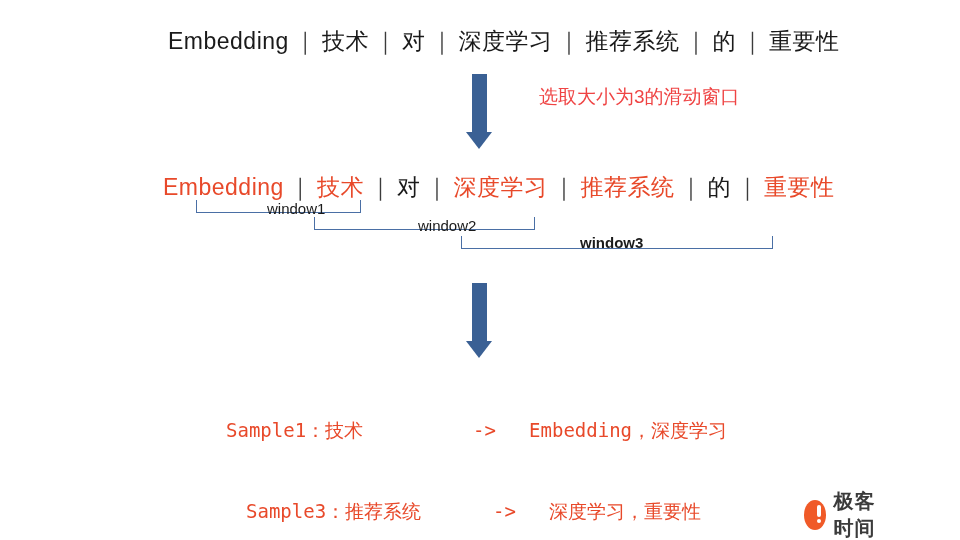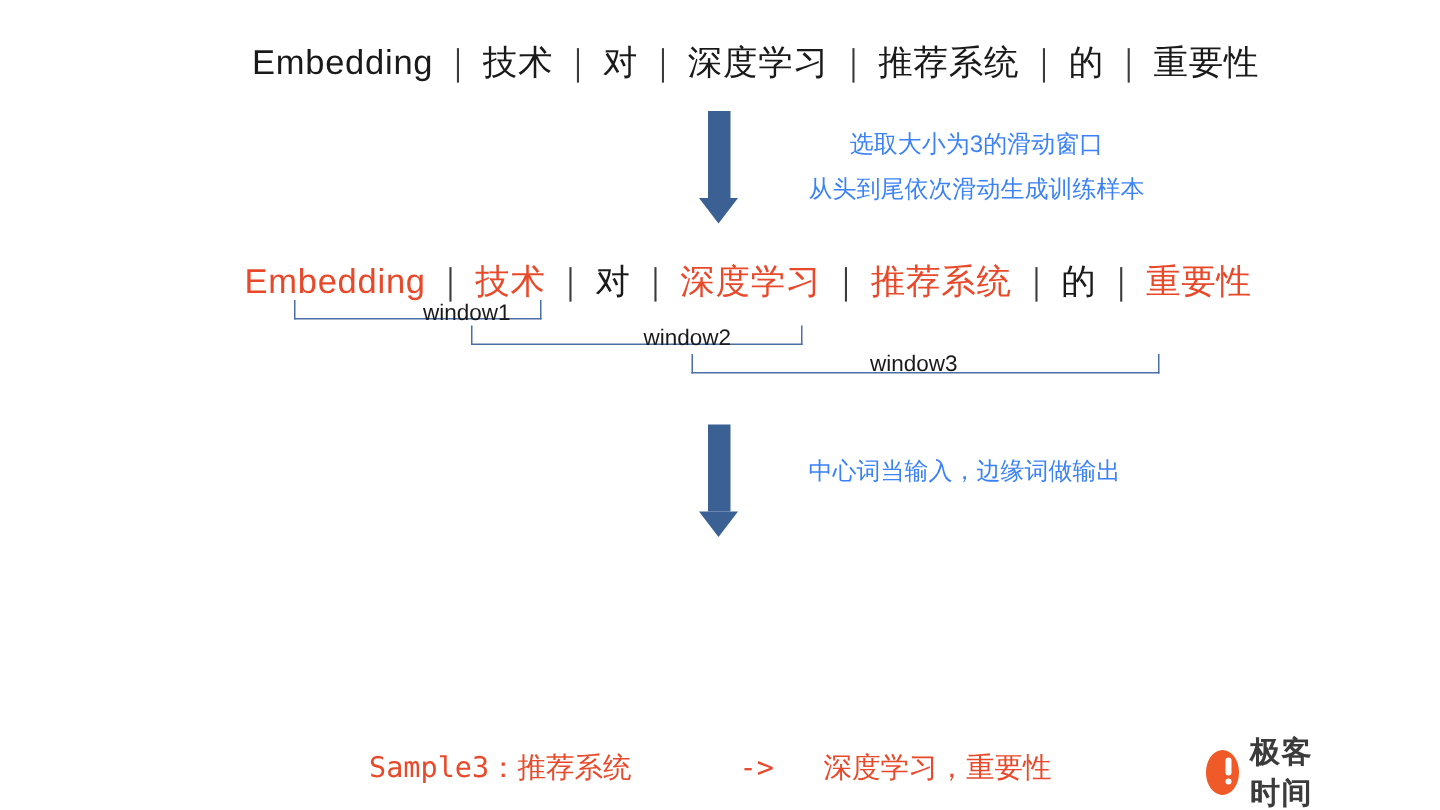--- a/index.html
+++ b/index.html
@@ -65,48 +65,47 @@
     margin: 0 auto;
   }
   #arrow-1 { left: 466px; top: 74px; }
   #arrow-1 .shaft { height: 58px; }
   #arrow-2 { left: 466px; top: 283px; }
   #arrow-2 .shaft { height: 58px; }
 
   
   .note {
     position: absolute;
-    font-size: 16px;
-    color: #3b82f6;
+    font-size: 19px;
+    color: #ef4444;
     line-height: 30px;
     white-space: nowrap;
-    text-align: center;
   }
   #note-1 { left: 539px; top: 82px; }
   #note-2 { left: 539px; top: 300px; }
 
   
   .bracket {
     position: absolute;
     border: 1.6px solid #4a6fa5;
     border-top: none;
     height: 12px;
   }
   .bracket-label {
     position: absolute;
     font-size: 15px;
     color: #1a1a1a;
     white-space: nowrap;
   }
   #bracket-1 { left: 196px; top: 200px; width: 163px; }
-  #label-1   { left: 282px; top: 200px; text-align: center; }
+  #label-1   { left: 267px; top: 200px; text-align: center; }
   #bracket-2 { left: 314px; top: 217px; width: 219px; }
-  #label-2   { left: 429px; top: 217px; }
+  #label-2   { left: 418px; top: 217px; }
   #bracket-3 { left: 461px; top: 236px; width: 310px; }
-  #label-3   { left: 580px; top: 234px; }
+  #label-3   { left: 580px; top: 234px; font-weight: bold; }
 
   
   #io-title {
     position: absolute;
     left: 226px;
     top: 369px;
     font-size: 18px;
     font-weight: bold;
     font-family: "DejaVu Sans Mono", monospace;
     color: #1a1a1a;
@@ -180,44 +179,45 @@
     <span class="tok">Embedding</span><span class="sep">｜</span><span class="tok">技术</span><span class="sep">｜</span><span class="tok">对</span><span class="sep">｜</span><span class="tok">深度学习</span><span class="sep">｜</span><span class="tok">推荐系统</span><span class="sep">｜</span><span class="tok">的</span><span class="sep">｜</span><span class="tok">重要性</span>
   </div>
 
   <div class="arrow" id="arrow-1">
     <div class="shaft"></div>
     <div class="head"></div>
   </div>
 
   <div class="note" id="note-1">
     <div>选取大小为3的滑动窗口</div>
-    <div>从头到尾依次滑动生成训练样本</div>
   </div>
 
   <div class="sentence" id="sentence-mid">
     <span class="tok hl">Embedding</span><span class="sep">｜</span><span class="tok hl">技术</span><span class="sep">｜</span><span class="tok plain">对</span><span class="sep">｜</span><span class="tok hl">深度学习</span><span class="sep">｜</span><span class="tok hl">推荐系统</span><span class="sep">｜</span><span class="tok plain">的</span><span class="sep">｜</span><span class="tok hl">重要性</span>
   </div>
 
   <div class="bracket" id="bracket-1"></div>
   <div class="bracket-label" id="label-1">window1</div>
 
   <div class="bracket" id="bracket-2"></div>
   <div class="bracket-label" id="label-2">window2</div>
 
   <div class="bracket" id="bracket-3"></div>
   <div class="bracket-label" id="label-3">window3</div>
 
   <div class="arrow" id="arrow-2">
     <div class="shaft"></div>
     <div class="head"></div>
   </div>
 
-  <div class="note" id="note-2">中心词当输入，边缘词做输出</div>
-
-
+
+
+  <div class="sample-row" id="sample-1">
+    <span class="s-label">Sample1：</span><span class="s-input">技术</span><span class="s-arrow">-&gt;</span><span class="s-output">Embedding，深度学习</span>
+  </div>
 
 
   <div class="sample-row" id="sample-3">
     <span class="s-label">Sample3：</span><span class="s-input">推荐系统</span><span class="s-arrow">-&gt;</span><span class="s-output">深度学习，重要性</span>
   </div>
 
   <div id="logo">
     <div class="mark"></div>
     <div class="logo-text">极客时间</div>
   </div>

